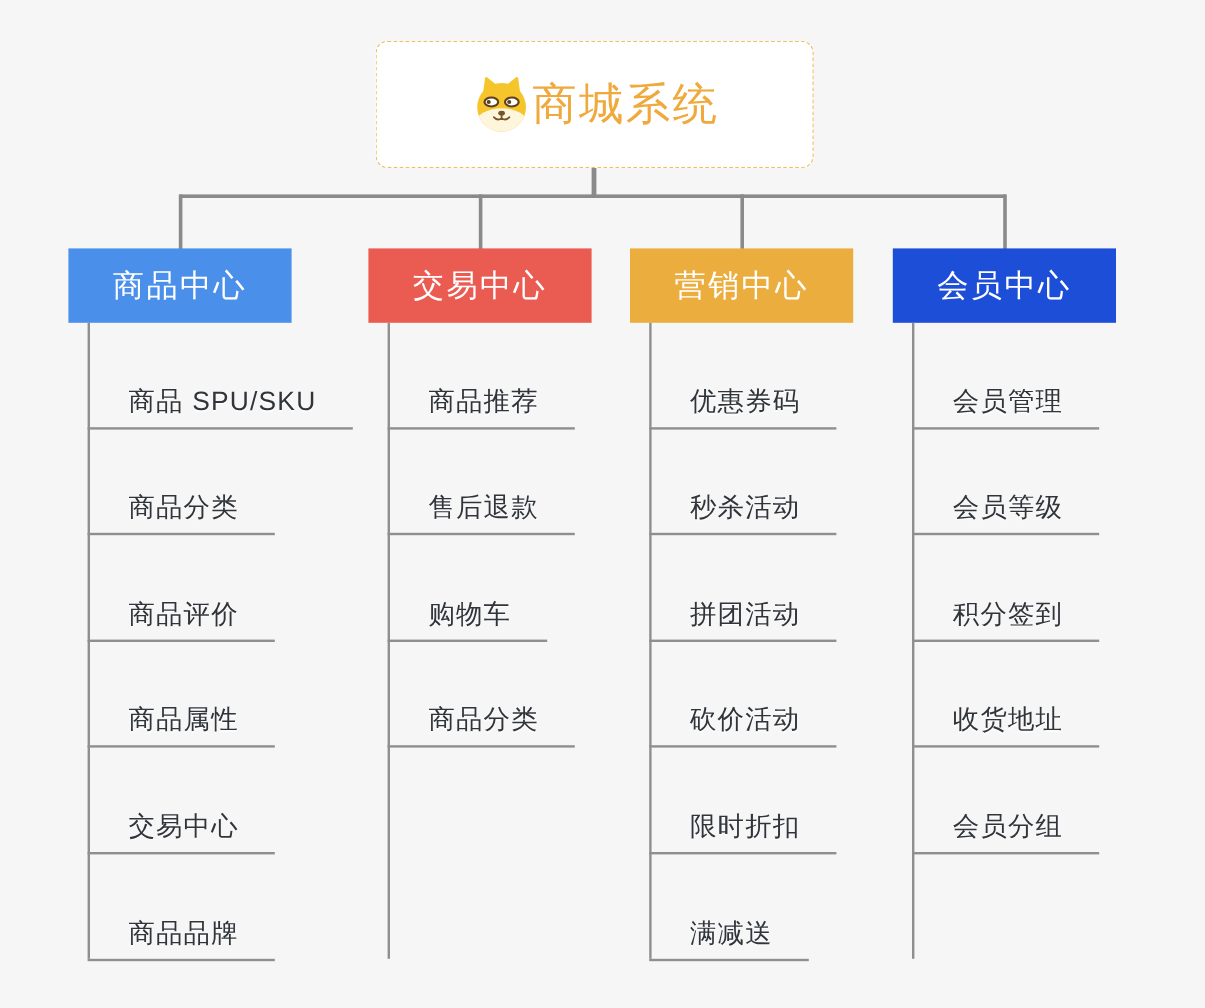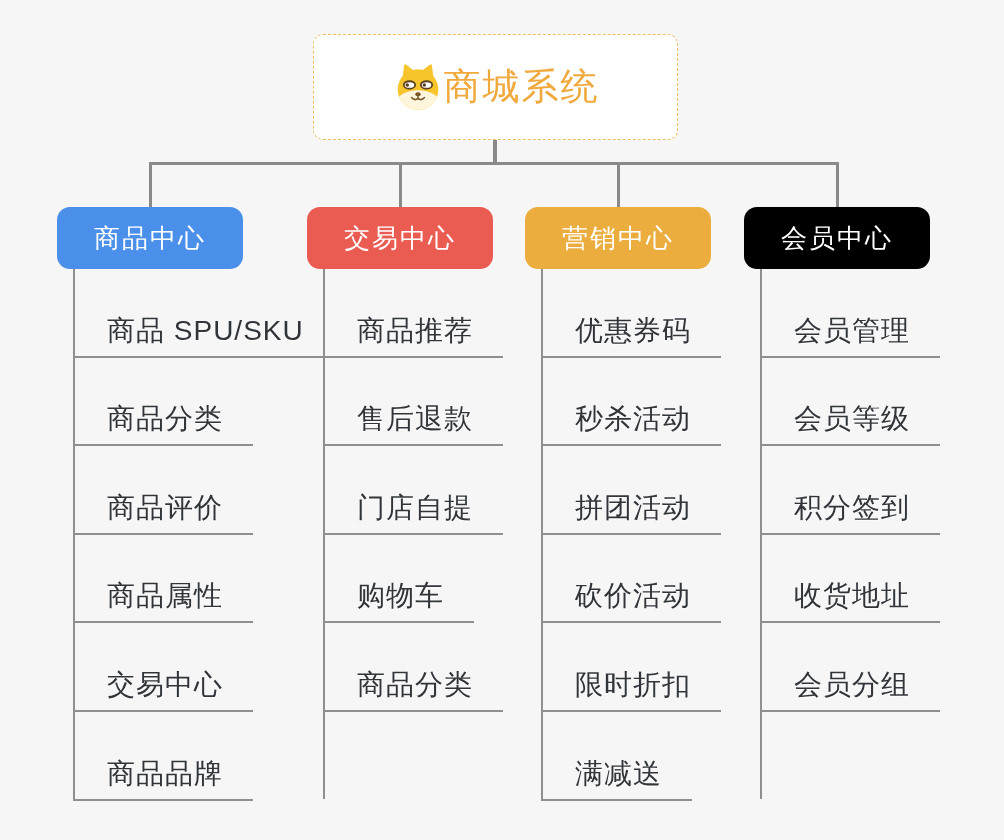--- a/index.html
+++ b/index.html
@@ -17,31 +17,31 @@
   .root-title{font-size:37px;letter-spacing:2px;font-weight:400;}
   .root-icon{width:52px;height:52px;flex:0 0 auto;}
   
   .conn{position:absolute;background:#8a8a8a;}
   .root-stub{left:493px;top:139px;width:4px;height:25px;}
   .rail{left:150px;top:162px;width:688px;height:3px;}
   .drop{top:162px;width:3px;height:46px;}
   
   .column{position:absolute;top:207px;}
   .branch-box{
-    width:186px;height:62px;border-radius:13px;box-sizing:border-box;
+    width:186px;height:62px;border-radius:0;box-sizing:border-box;
     display:flex;align-items:center;justify-content:center;
     color:#ffffff;font-size:26px;letter-spacing:2px;font-weight:400;
   }
   .children{position:relative;margin-left:16px;}
   .spine{position:absolute;left:0;top:0;width:2px;height:530px;background:#8f8f8f;}
   .leaf{
     position:relative;display:flex;align-items:flex-end;
     width:max-content;height:88.6px;box-sizing:border-box;
     padding:0 30px 6px 34px;border-bottom:2px solid #8f8f8f;
-    font-size:28px;letter-spacing:1px;color:#31353a;
+    font-size:22px;letter-spacing:1px;color:#31353a;
     text-shadow:0 1px 0 rgba(255,255,255,.8);
   }
   .leaf:first-child{height:86px;}
 </style>
 </head>
 <body>
 
 <div class="conn root-stub"></div>
 <div class="conn rail"></div>
 <div id="drops">
@@ -84,39 +84,38 @@
         <div class="leaf">交易中心</div>
         <div class="leaf">商品品牌</div>
       </div>
     </div>
     <div class="column" style="left: 307px;">
       <div class="branch-box" style="background: rgb(234, 91, 82);">交易中心</div>
       <div class="children">
         <div class="spine"></div>
         <div class="leaf">商品推荐</div>
         <div class="leaf">售后退款</div>
-        <div class="leaf">门店自提</div>
         <div class="leaf">购物车</div>
         <div class="leaf">商品分类</div>
       </div>
     </div>
     <div class="column" style="left: 525px;">
       <div class="branch-box" style="background: rgb(235, 173, 62);">营销中心</div>
       <div class="children">
         <div class="spine"></div>
         <div class="leaf">优惠券码</div>
         <div class="leaf">秒杀活动</div>
         <div class="leaf">拼团活动</div>
         <div class="leaf">砍价活动</div>
         <div class="leaf">限时折扣</div>
         <div class="leaf">满减送</div>
       </div>
     </div>
     <div class="column" style="left: 744px;">
-      <div class="branch-box" style="background: #000000;">会员中心</div>
+      <div class="branch-box" style="background: #1d4ed8;">会员中心</div>
       <div class="children">
         <div class="spine"></div>
         <div class="leaf">会员管理</div>
         <div class="leaf">会员等级</div>
         <div class="leaf">积分签到</div>
         <div class="leaf">收货地址</div>
         <div class="leaf">会员分组</div>
       </div>
     </div>
   </div>

